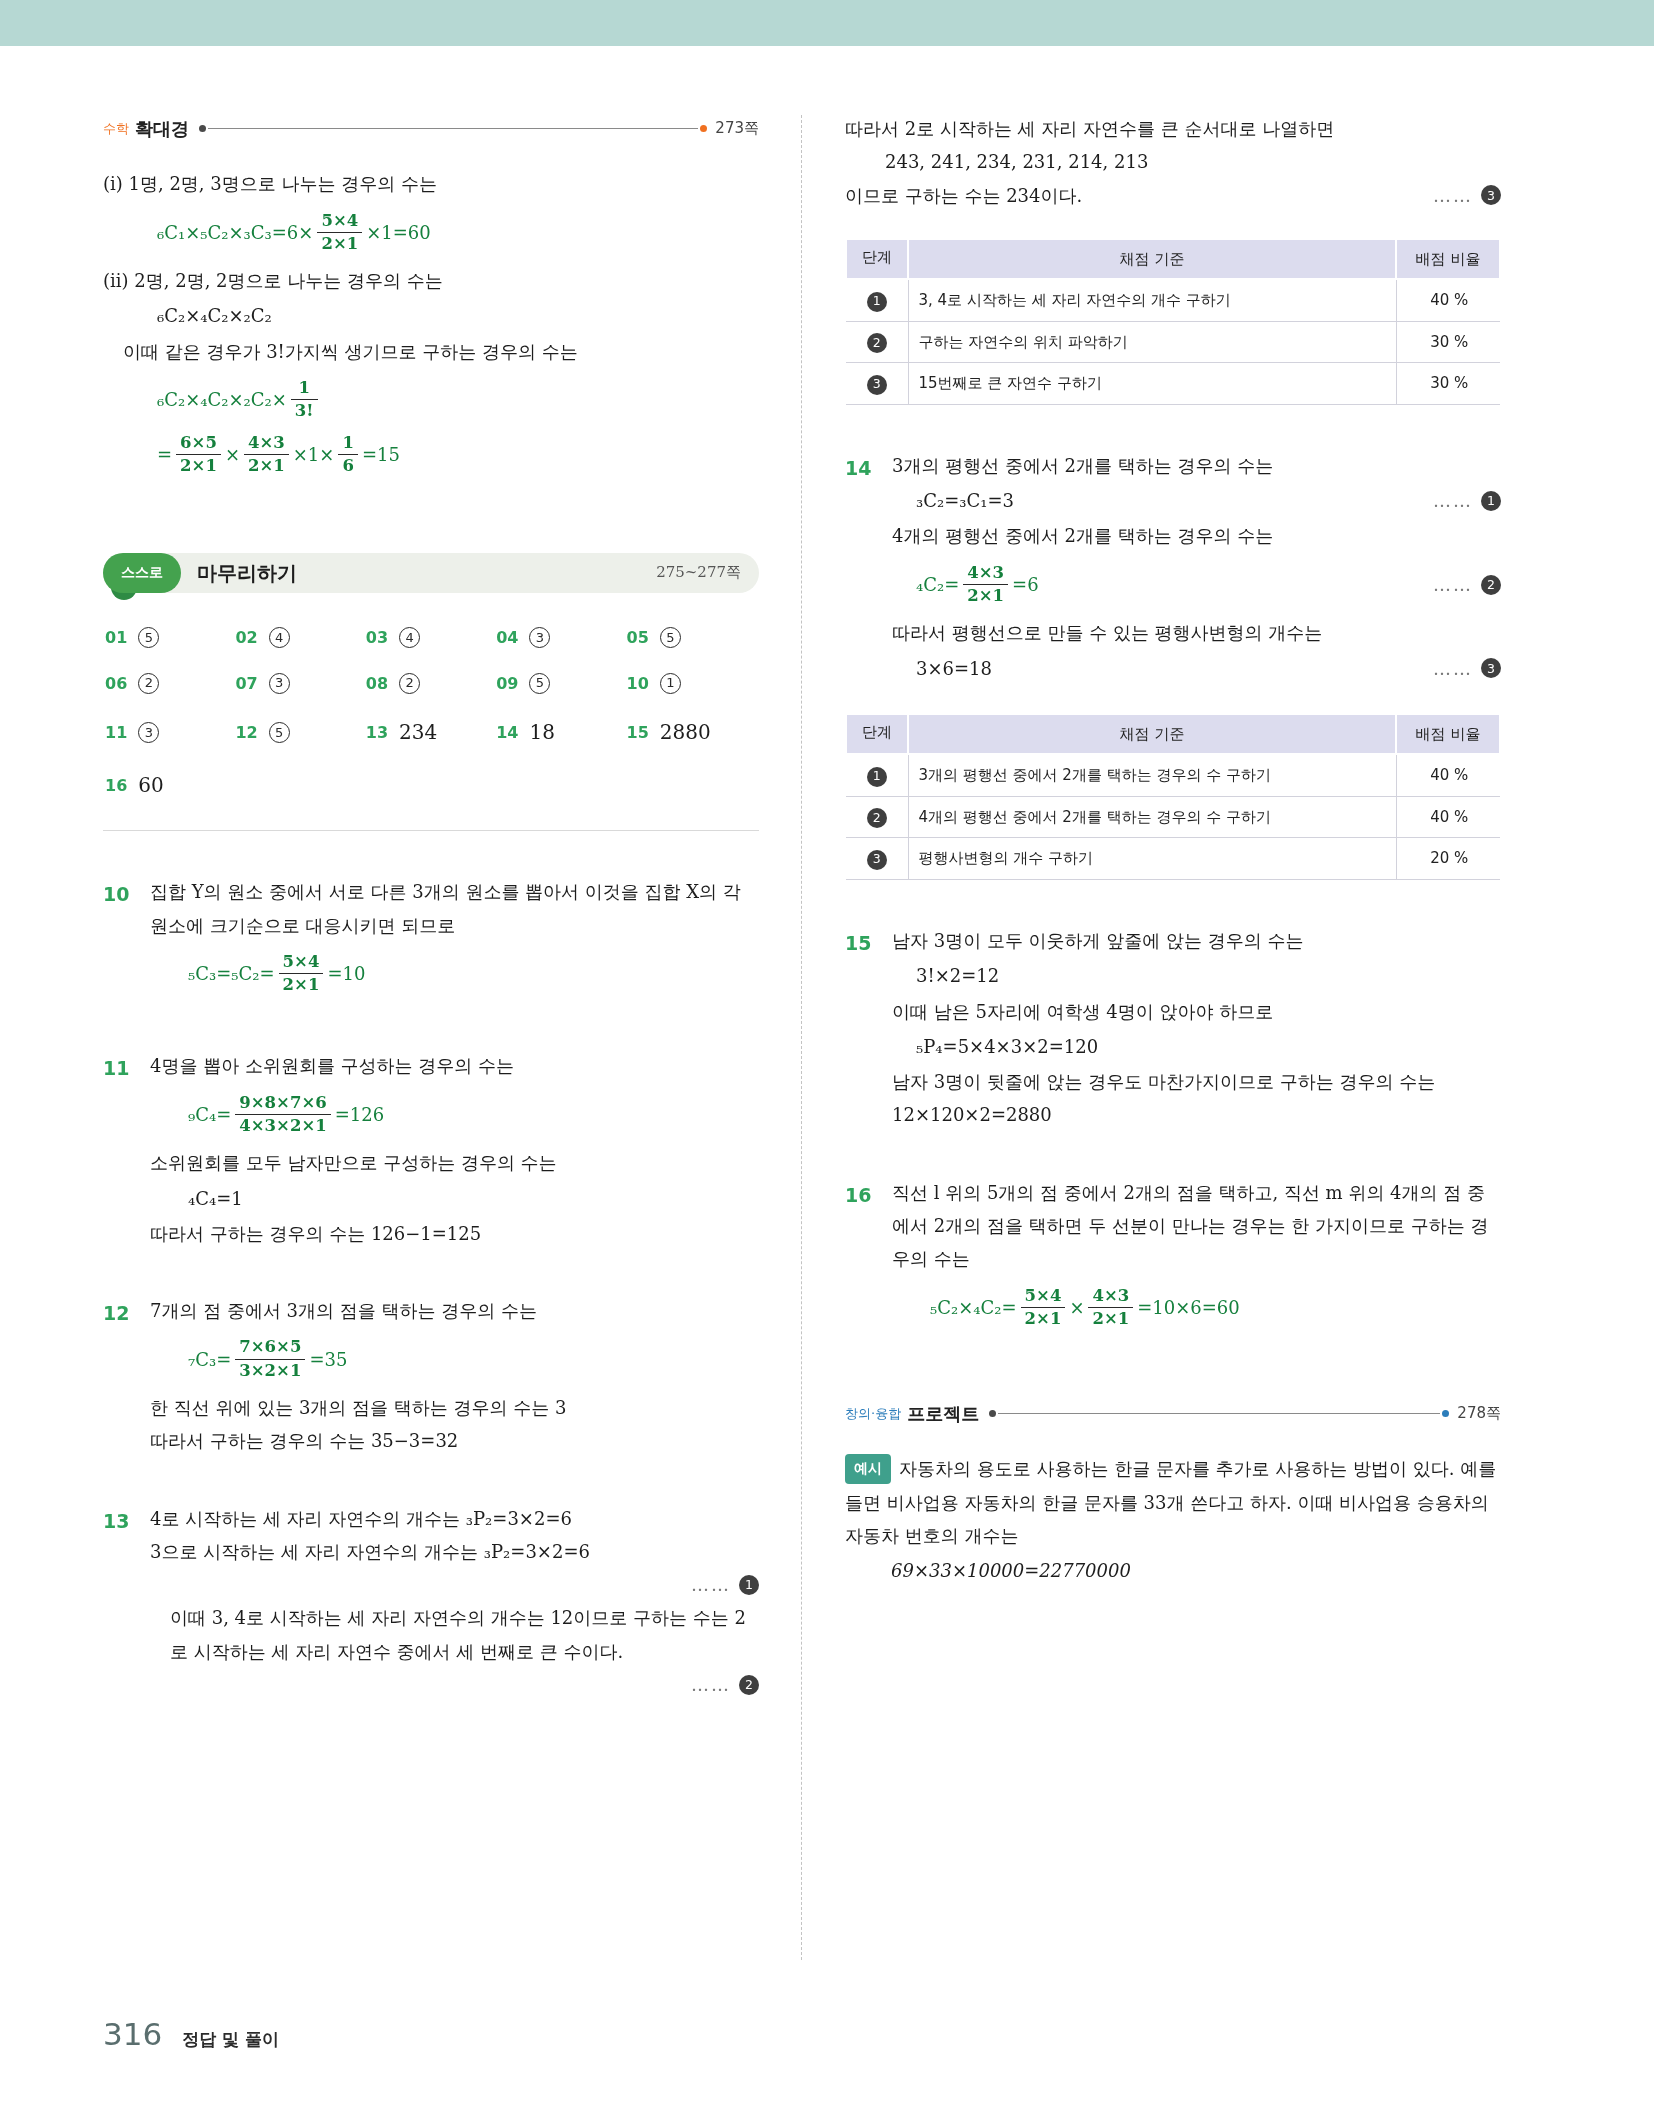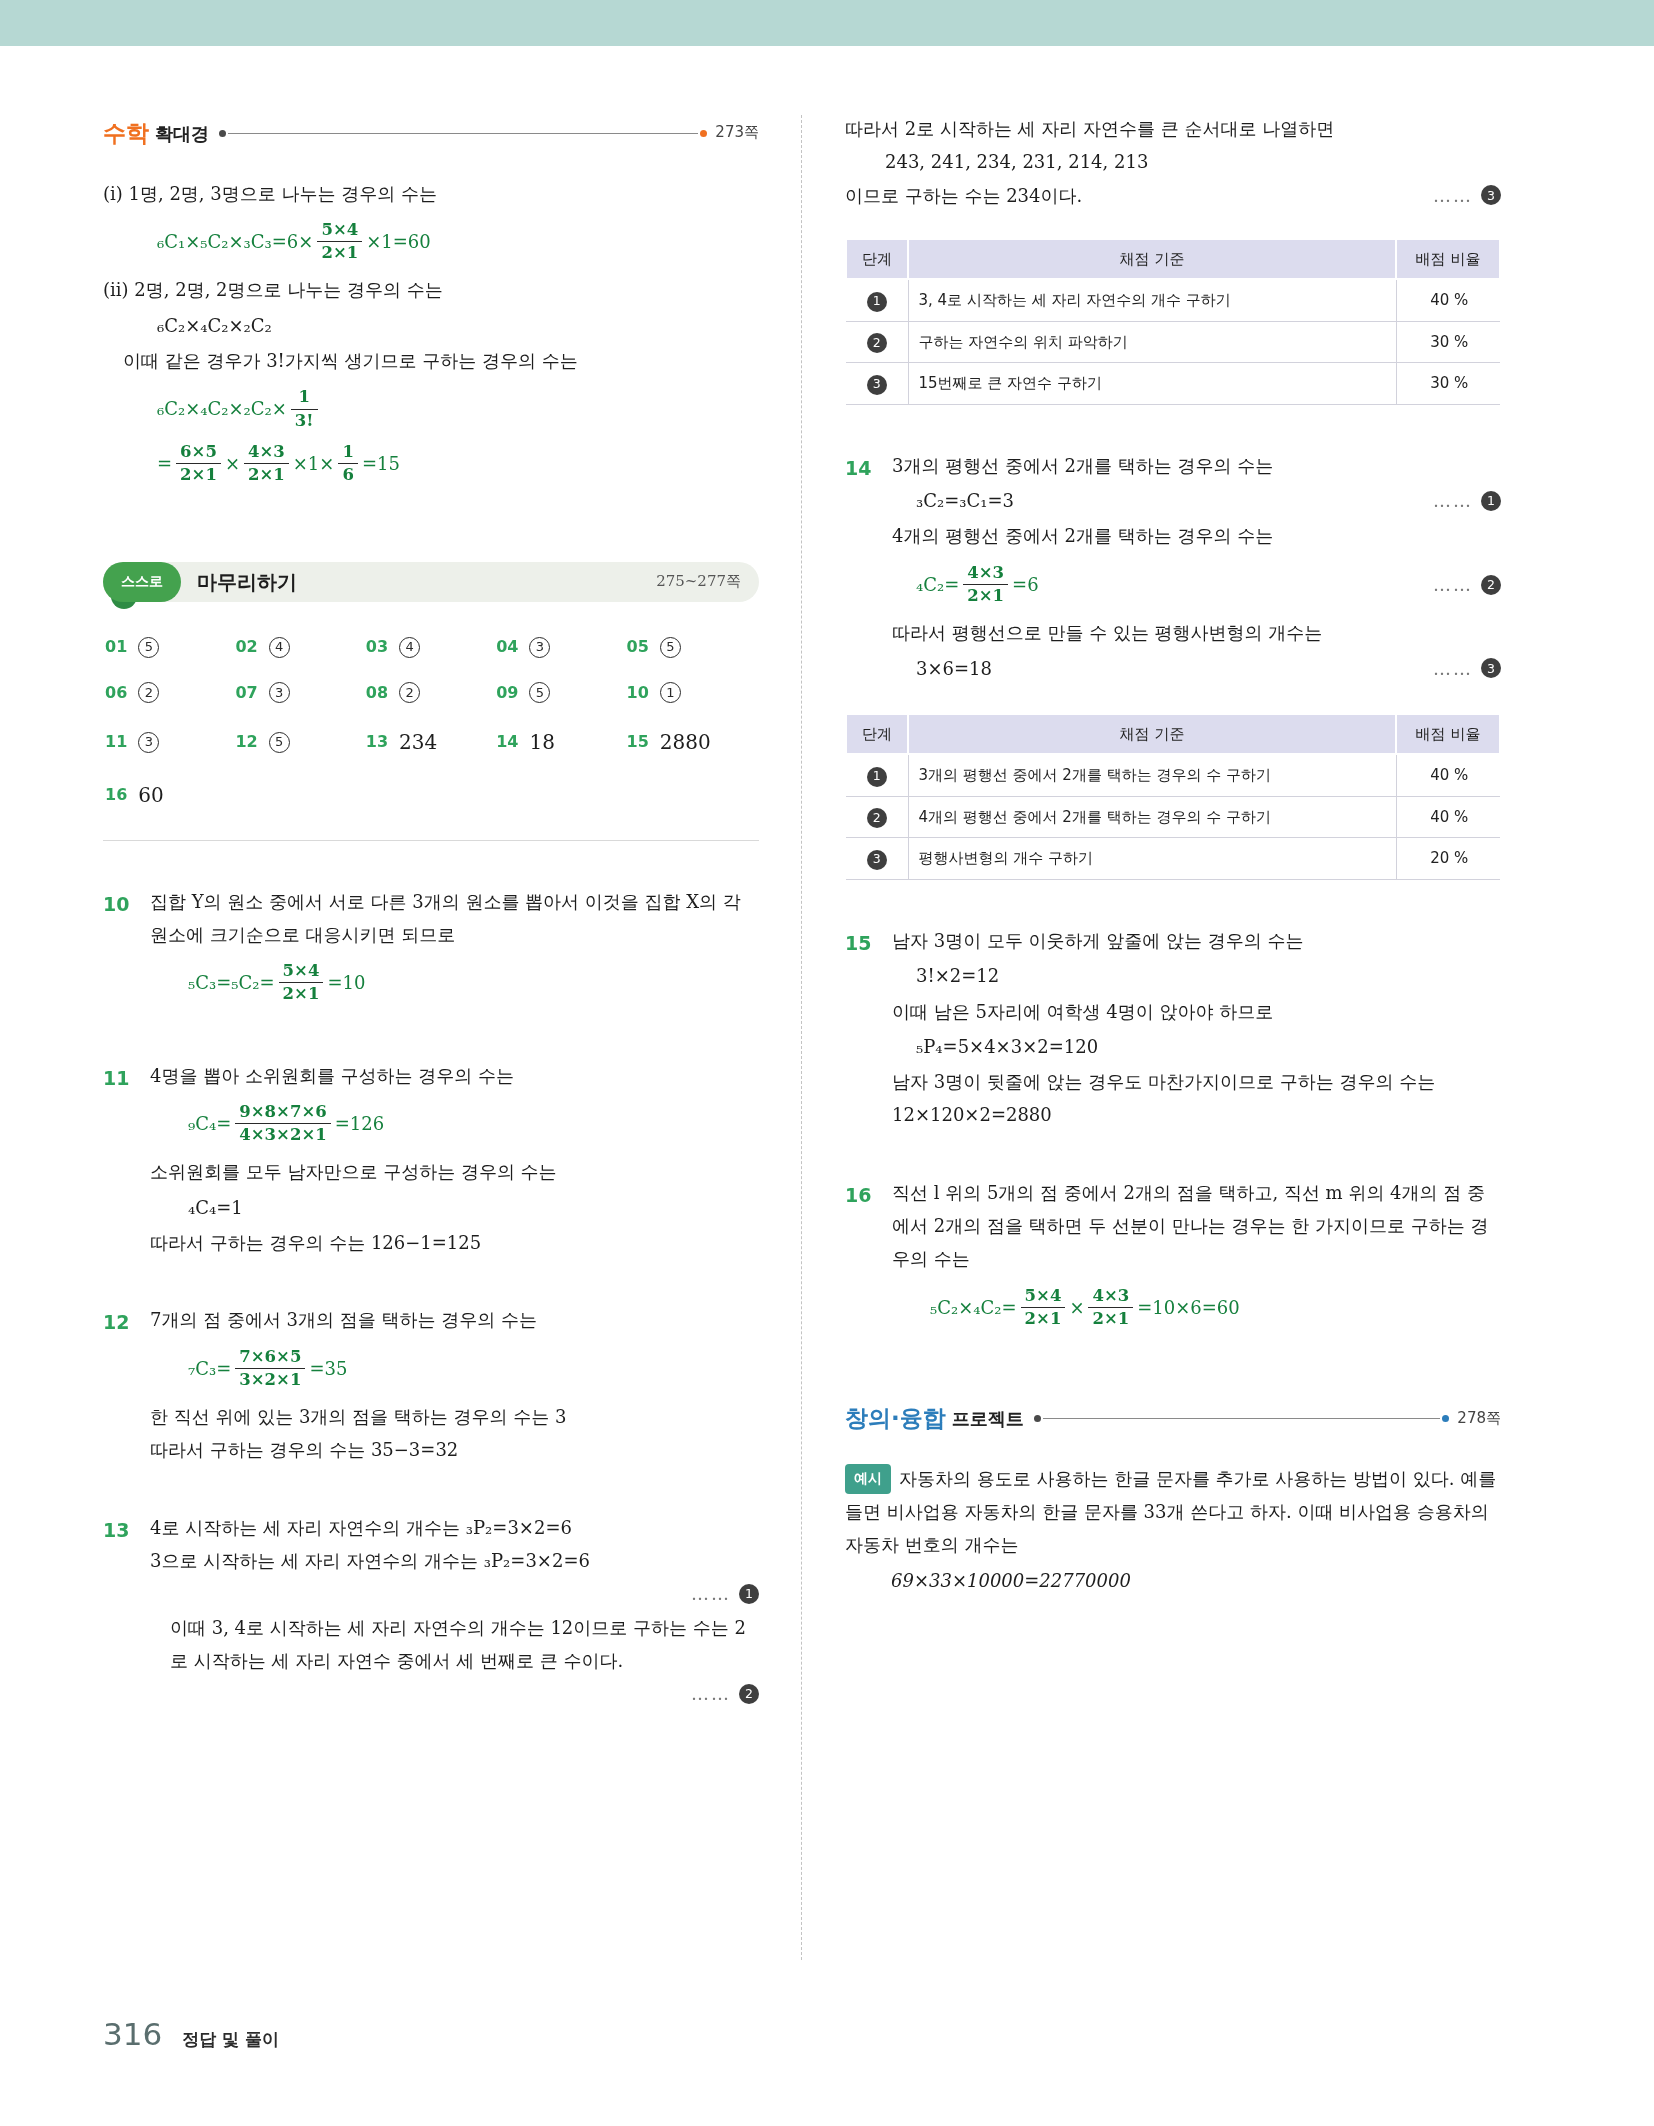--- a/index.html
+++ b/index.html
@@ -13,21 +13,21 @@
   .topbar { position:absolute; left:0; top:0; width:100%; height:46px; background:#b6d8d3; }
 
   .vdivider { position:absolute; left:801px; top:115px; height:1845px; border-left:1px dashed #c3c3c3; }
 
   .col { position:absolute; top:112px; width:656px; font-size:18px; line-height:1.85; }
   .col-left  { left:103px; }
   .col-right { left:845px; }
 
   
   .sec-header { display:flex; align-items:center; font-family:"DejaVu Sans","Liberation Sans",sans-serif; }
-  .sec-tag { font-weight:bold; font-size:23px; }
+  .sec-tag { font-weight:normal; font-size:13px; }
   .tag-orange { color:#f07020; }
   .tag-blue { color:#2c7dbb; }
   .sec-title { font-weight:bold; font-size:18px; color:#222; margin-left:6px; }
   .rule { flex:1; display:flex; align-items:center; margin:0 8px 0 10px; }
   .rule .line { flex:1; border-top:1px solid #8a8a8a; }
   .dot { width:7px; height:7px; border-radius:50%; flex:none; }
   .dot-dark { background:#4a4a4a; margin-right:2px; }
   .dot-orange { background:#f07020; margin-left:2px; }
   .dot-blue { background:#2c7dbb; margin-left:2px; }
   .pageref { font-size:15px; color:#444; }
@@ -78,21 +78,21 @@
   .cont-block { }
 
   
   .grade-table { width:100%; border-collapse:collapse; margin-top:26px;
     font-family:"DejaVu Sans","Liberation Sans",sans-serif; font-size:15px; color:#222;
     border-top:1.5px solid #a5a5b2; border-bottom:1.5px solid #a5a5b2; line-height:1.5; }
   .grade-table th { background:#dcdcee; font-weight:500; padding:8px 6px; border:2px solid #fff; }
   .grade-table td { border:1px solid #d2d2dc; padding:9px 10px; }
   .grade-table td:first-child { border-left:none; text-align:center; }
   .grade-table td:last-child { border-right:none; text-align:center;padding-left:12px; }
-  .col-step { width:62px; }
+  .col-step { width:62px;font-family:Liberation Mono, monospace; }
   .col-pct { width:104px; }
 
   
   .ex-badge { display:inline-flex; align-items:center; justify-content:center; background:#3fa08c; color:#fff;
     font-family:"DejaVu Sans","Liberation Sans",sans-serif; font-size:14px; font-weight:bold;
     border-radius:4px; padding:2px 9px; margin-right:8px; vertical-align:2px; }
 
   .footer { position:absolute; left:103px; top:2016px; display:flex; align-items:baseline; }
   .footer-num { font-size:31px; color:#5a6e6e; font-family:"DejaVu Sans","Liberation Sans",sans-serif; }
   .footer-label { font-size:17px; font-weight:bold; color:#2b2b2b; margin-left:20px; font-family:"DejaVu Sans","Liberation Sans",sans-serif; }

